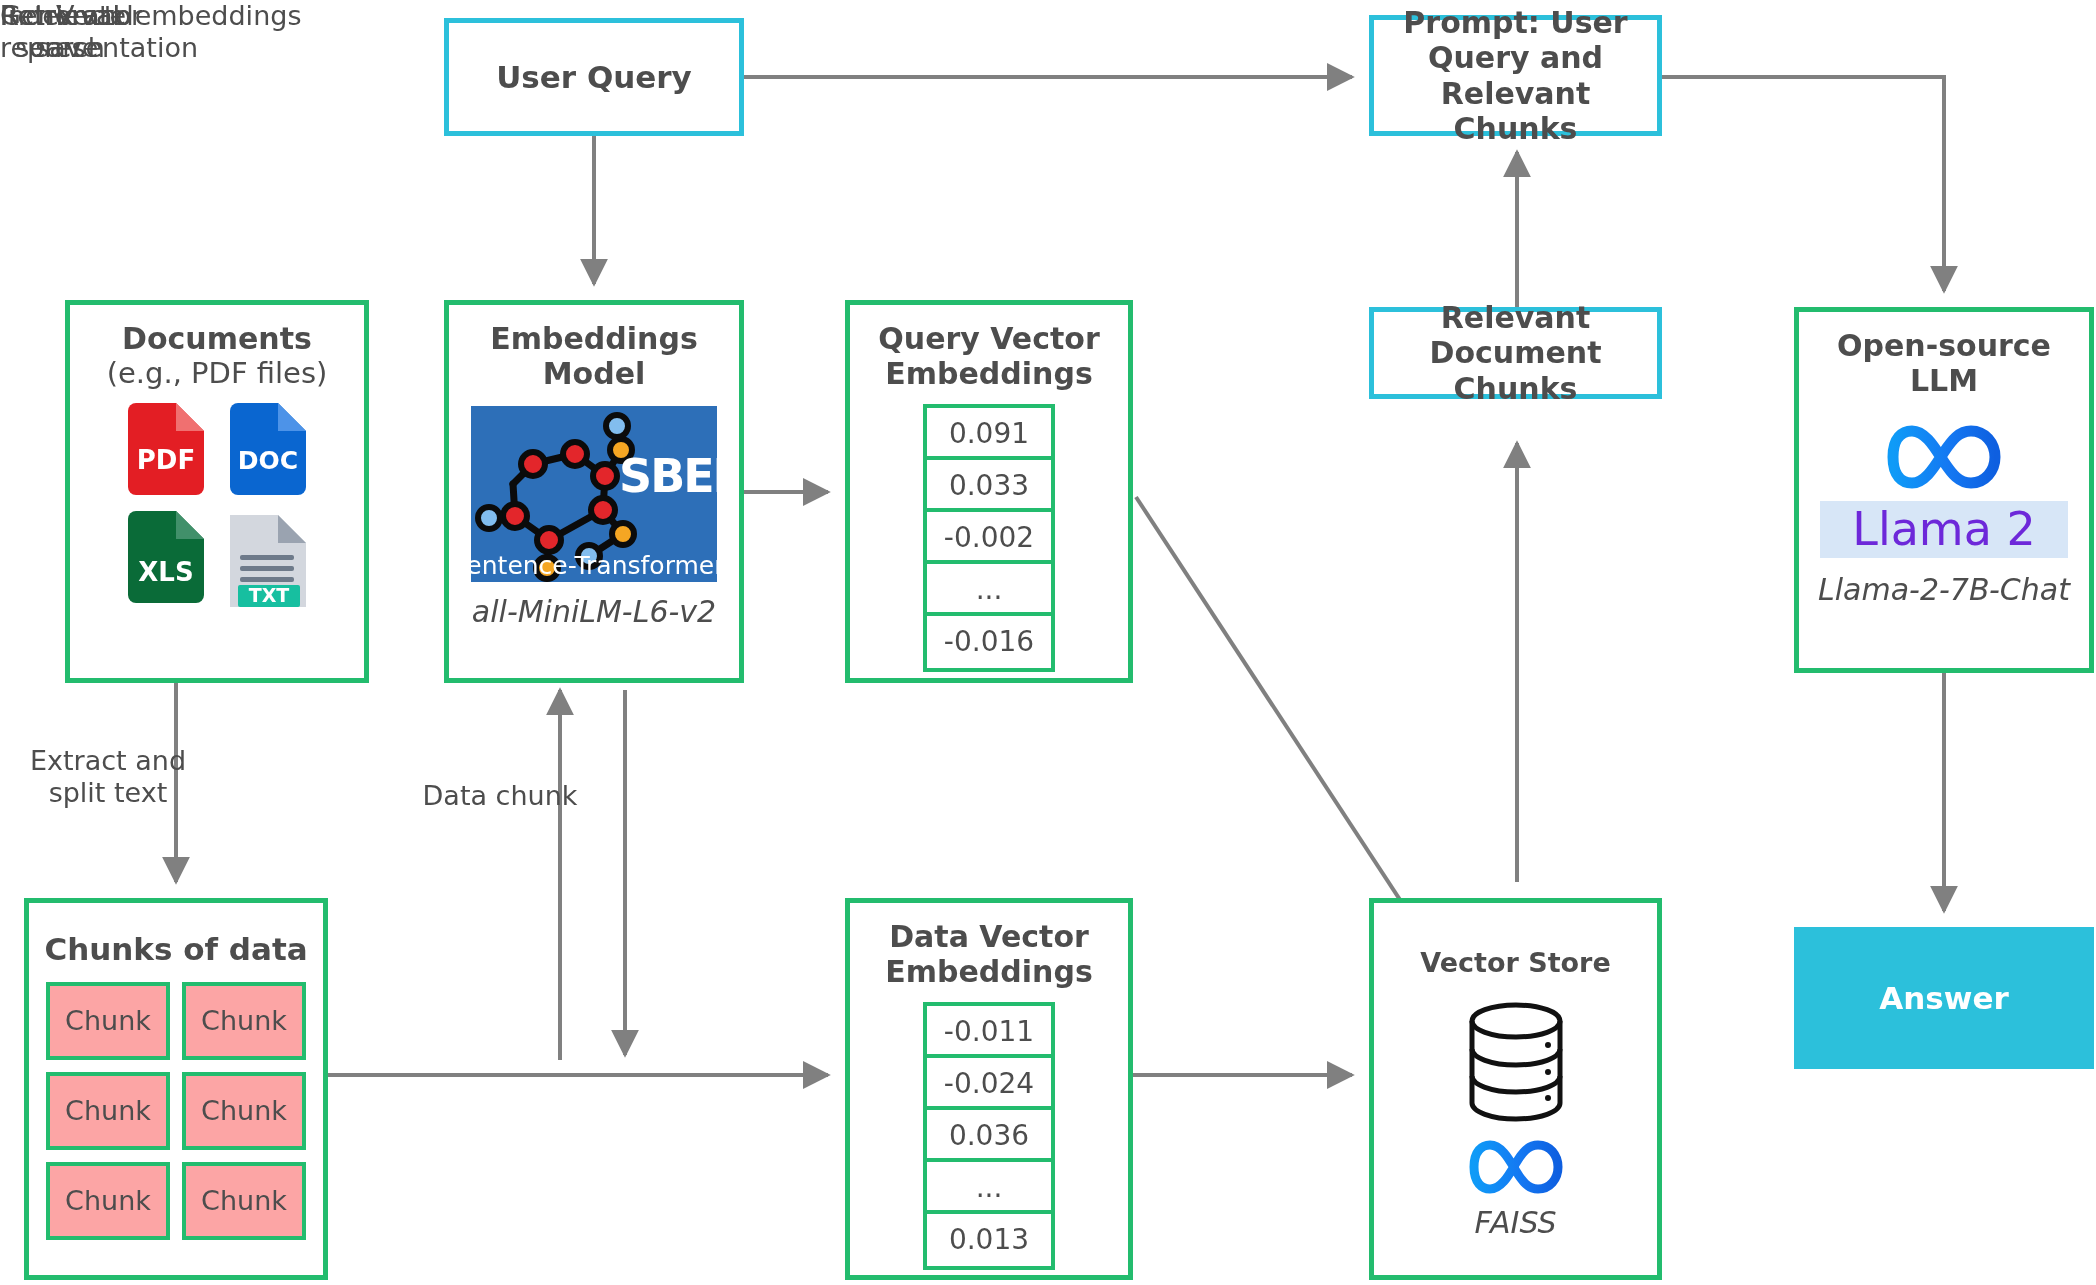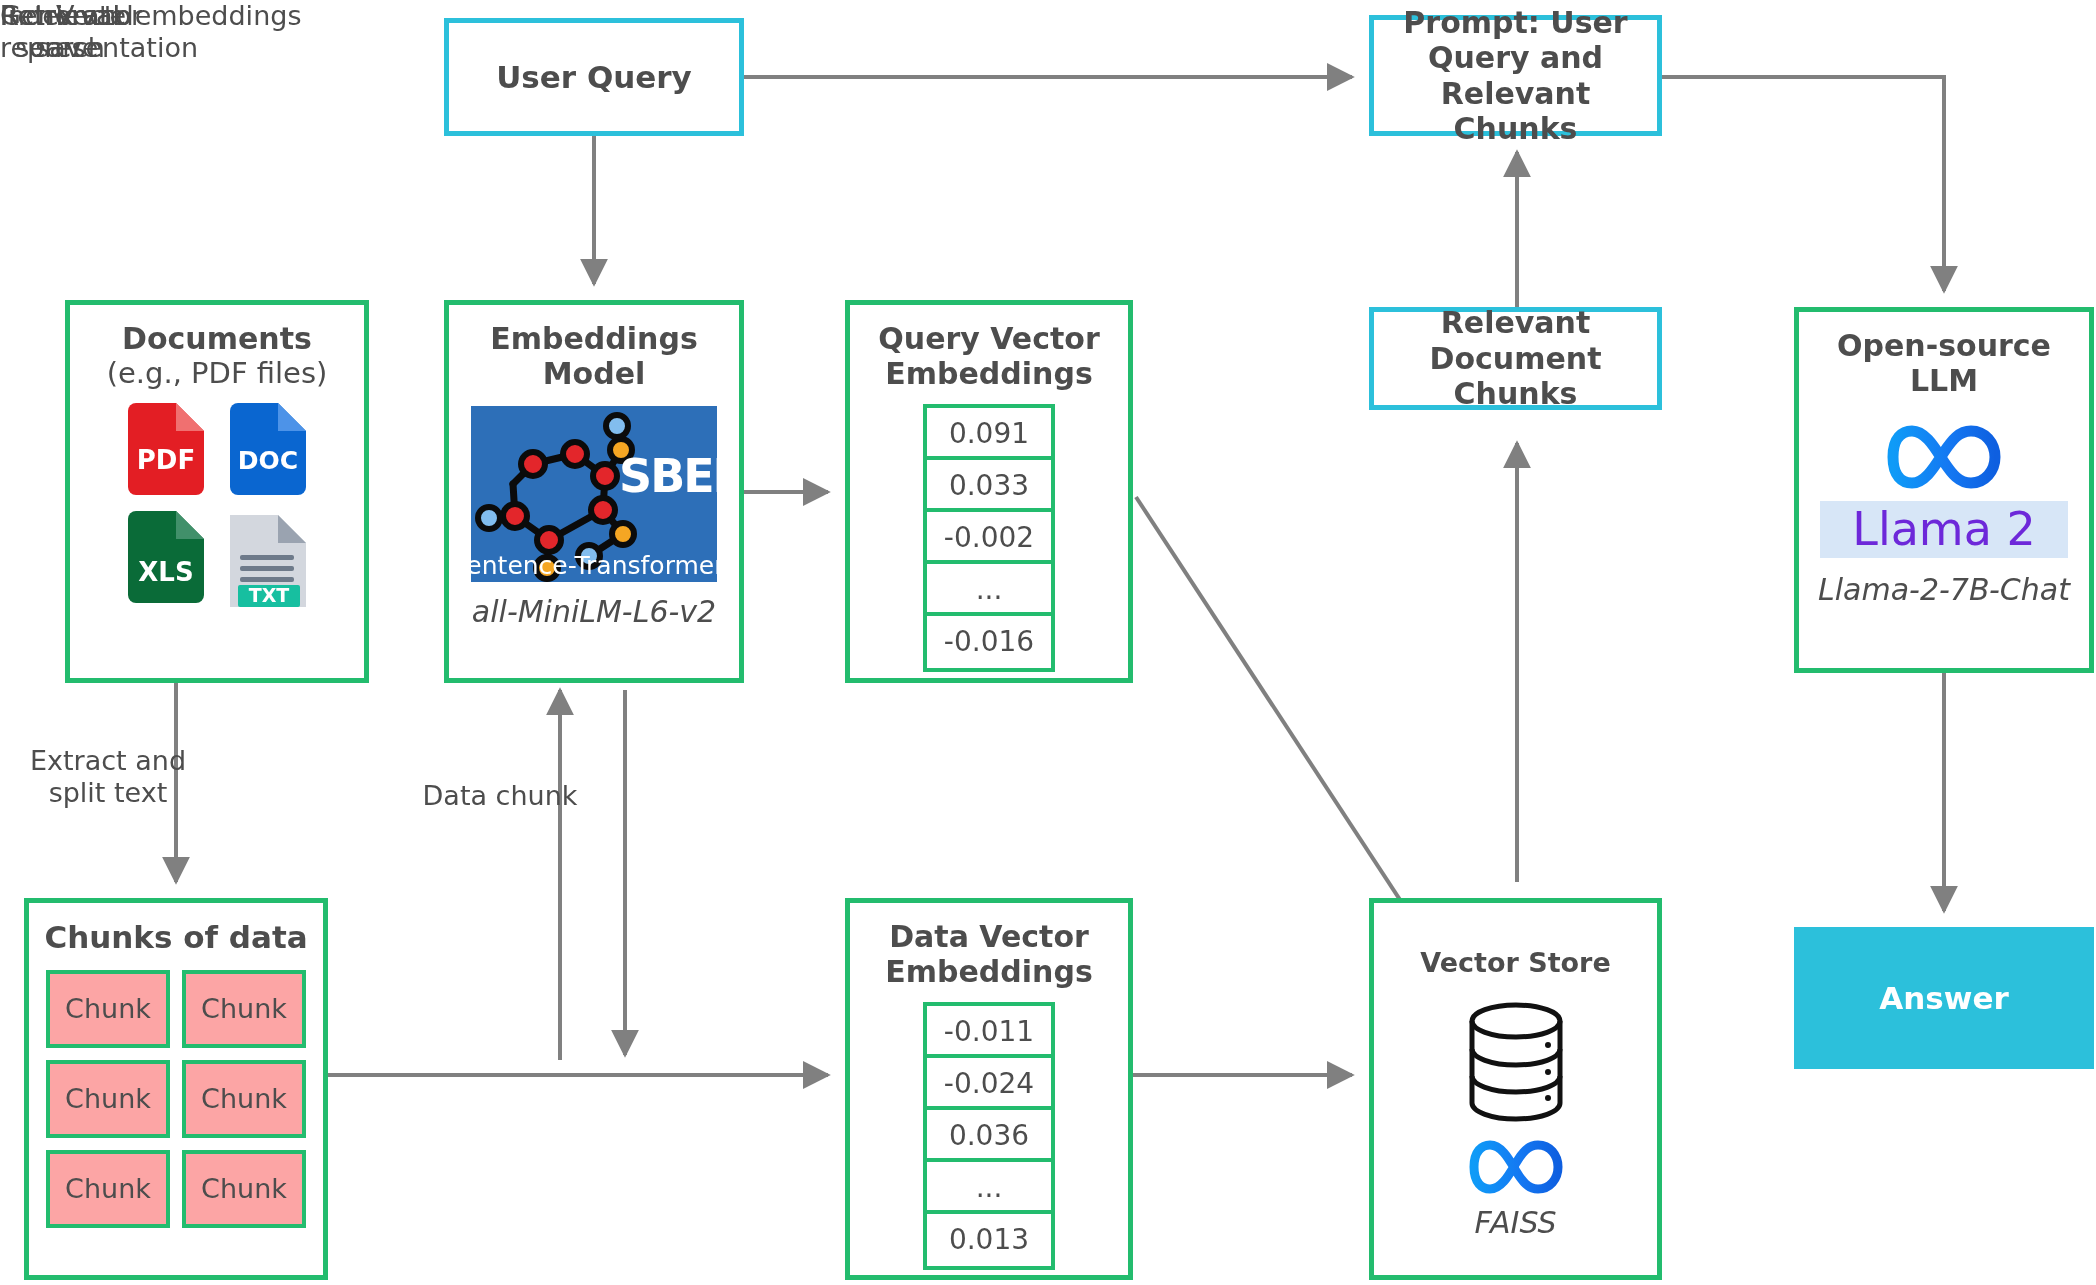--- a/index.html
+++ b/index.html
@@ -75,21 +75,21 @@
 
   
   #prompt-box {
     left: 1369px; top: 15px; width: 293px; height: 121px;
     justify-content: center;
   }
   #prompt-box .title { font-size: 30px; }
 
   
   #relevant-chunks {
-    left: 1369px; top: 307px; width: 293px; height: 103px;
+    left: 1369px; top: 307px; width: 293px; height: 92px;
     justify-content: center;
   }
   #relevant-chunks .title { font-size: 30px; }
 
   
   #documents {
     left: 24px; top: 300px; width: 304px; height: 383px;
     padding-top: 16px;
     margin-left: 41px;
   }
@@ -149,21 +149,21 @@
     color: #4D4D4D;
     border-bottom: 4px solid #23BC6E;
     box-sizing: border-box;
     background: #ffffff;
   }
   .vec-cell:last-child { border-bottom: none; }
 
   
   #chunks {
     left: 24px; top: 898px; width: 304px; height: 382px;
-    padding-top: 16px;
+    padding-top: 28px;
   }
   #chunks .title { font-size: 31px; }
   .chunk-grid {
     margin-top: 14px;
     display: grid;
     grid-template-columns: repeat(2, 124px);
     grid-template-rows: repeat(3, 78px);
     gap: 12px 12px;
   }
   .chunk-cell {

